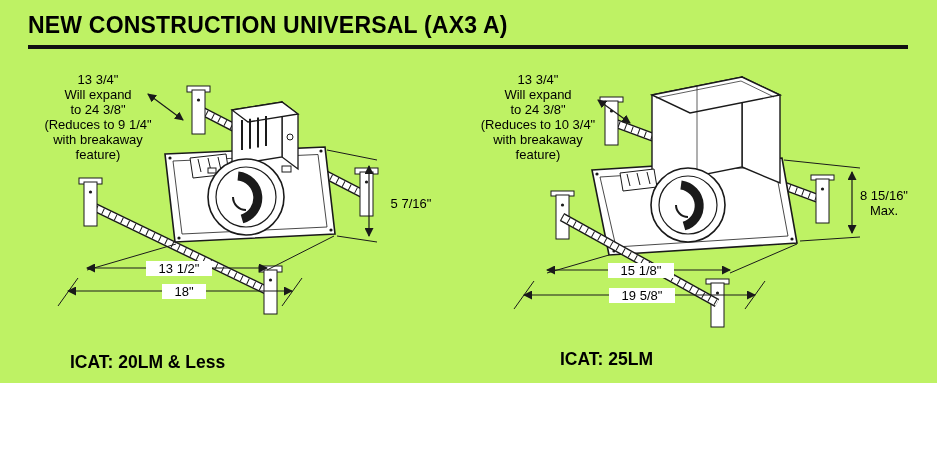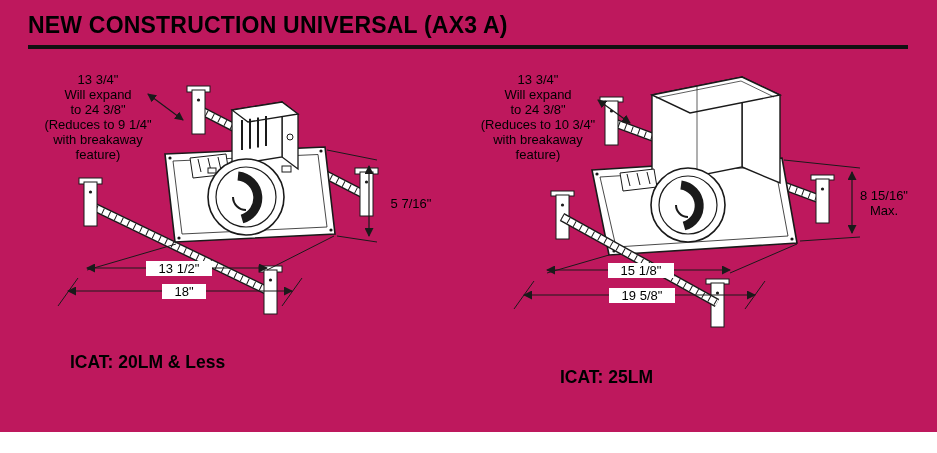--- a/index.html
+++ b/index.html
@@ -1,16 +1,16 @@
 <!DOCTYPE html>
 <html><head>
 <meta charset="utf-8">
 <style>
   html,body{margin:0;padding:0;background:#fff;}
-  .page{position:relative;width:937px;height:432px;background:#be185d;overflow:hidden;
+  .page{position:relative;width:937px;height:383px;background:#bef264;overflow:hidden;
         font-family:"Liberation Sans",sans-serif;color:#000;}
   .abs{position:absolute;}
   .title{font-size:23px;font-weight:bold;letter-spacing:.2px;white-space:nowrap;}
   .rule{background:#111;height:4px;}
   .note{width:156px;text-align:center;font-size:13px;line-height:15px;}
   .dim-label{font-size:13px;text-align:center;white-space:nowrap;}
   .dim-label.on-line{background:#fff;padding:0 2px;}
   .caption{font-size:17.5px;font-weight:bold;text-align:left;line-height:23px;white-space:nowrap;}
   svg{display:block;}
 </style>
@@ -218,15 +218,15 @@
     <div>(Reduces to 10 3/4"</div>
     <div>with breakaway</div>
     <div>feature)</div>
   </div>
   <div class="abs dim-label" style="left:852px;top:188px;width:64px">
     <div>8 15/16"</div>
     <div>Max.</div>
   </div>
   <div class="abs dim-label on-line" style="left:608px;top:263px;width:62px">15 1/8"</div>
   <div class="abs dim-label on-line" style="left:609px;top:288px;width:62px">19 5/8"</div>
-  <div class="abs caption" style="left:560px;top:366px;width:280px">ICAT: 25LM</div>
+  <div class="abs caption" style="left:560px;top:348px;width:280px">ICAT: 25LM</div>
 
 </div>
 
 </body></html>

